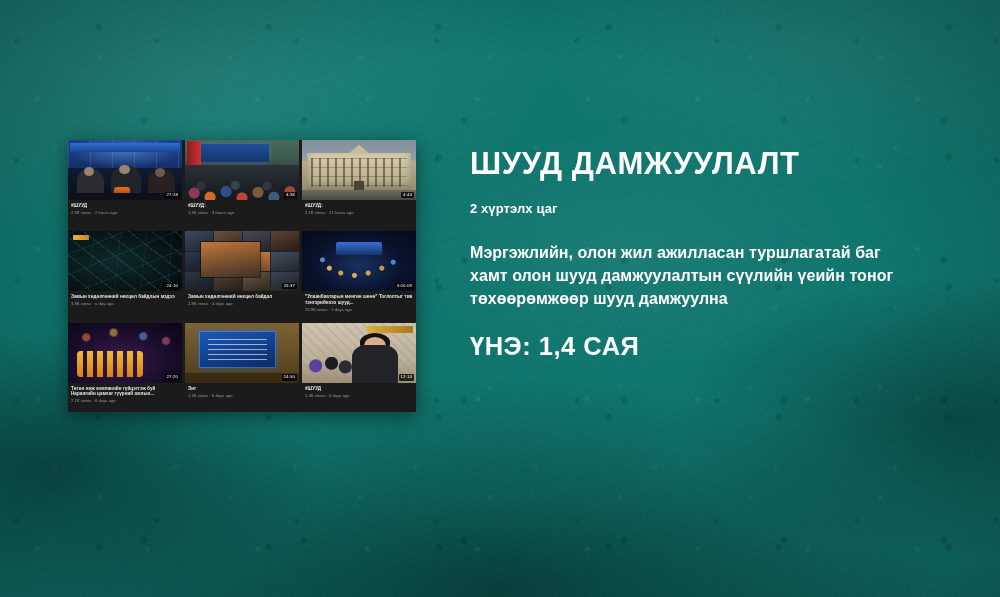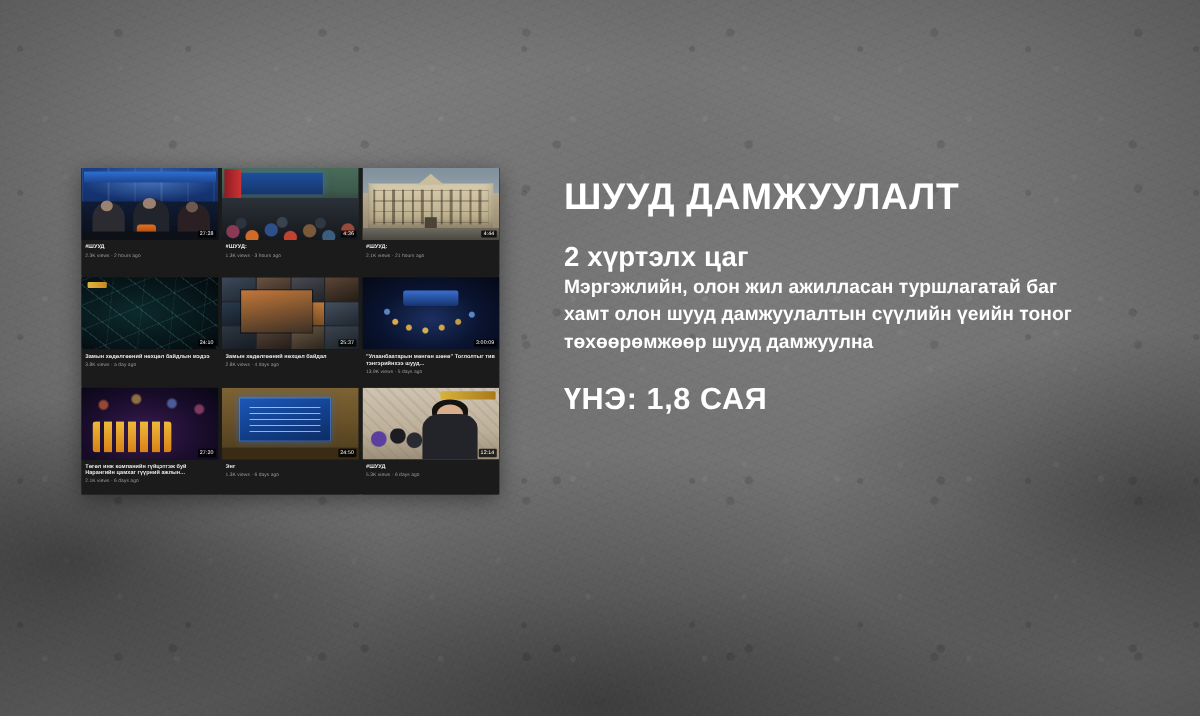--- a/index.html
+++ b/index.html
@@ -8,21 +8,21 @@
     width: 1000px;
     height: 597px;
     overflow: hidden;
     font-family: "Liberation Sans", sans-serif;
   }
 
   #slide {
     position: relative;
     width: 1000px;
     height: 597px;
-    background-color: #737373;
+    background-color: #0f766e;
     overflow: hidden;
   }
 
   
   .tex {
     position: absolute;
     inset: 0;
     pointer-events: none;
   }
   .tex.t1 {
@@ -320,23 +320,24 @@
     color: #ffffff;
   }
   #headline {
     font-size: 31px;
     font-weight: bold;
     letter-spacing: .6px;
     line-height: 1.05;
     margin-bottom: 20px;
   }
   #subline {
-    font-size: 23px;
+    font-size: 13px;
     font-weight: bold;
     letter-spacing: .1px;
+    margin-bottom: 25px;
   }
   #body-copy {
     font-size: 16px;
     font-weight: bold;
     line-height: 1.44;
     letter-spacing: .05px;
     margin-bottom: 22px;
     max-width: 440px;
   }
   #price {
@@ -503,16 +504,16 @@
         <div class="vstats">5.3K views · 6 days ago</div>
       </div>
     </div>
 
   </div>
 
   <div id="copy">
     <div id="headline">ШУУД ДАМЖУУЛАЛТ</div>
     <div id="subline">2 хүртэлх цаг</div>
     <div id="body-copy">Мэргэжлийн, олон жил ажилласан туршлагатай баг хамт олон шууд дамжуулалтын сүүлийн үеийн тоног төхөөрөмжөөр шууд дамжуулна</div>
-    <div id="price">ҮНЭ: 1,8 САЯ</div>
+    <div id="price">ҮНЭ: 1,4 САЯ</div>
   </div>
 
 </div>
 
 </body></html>

